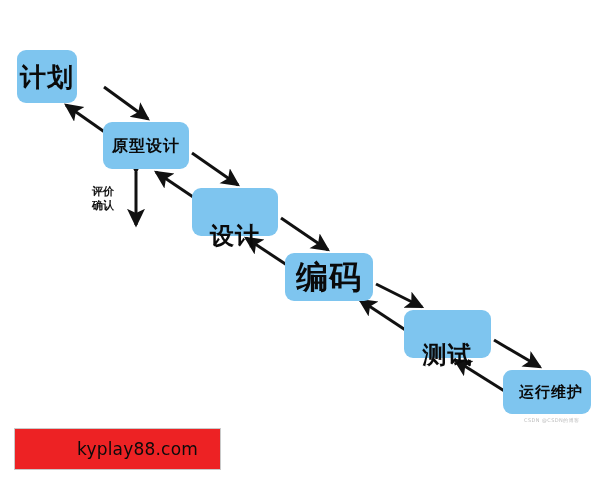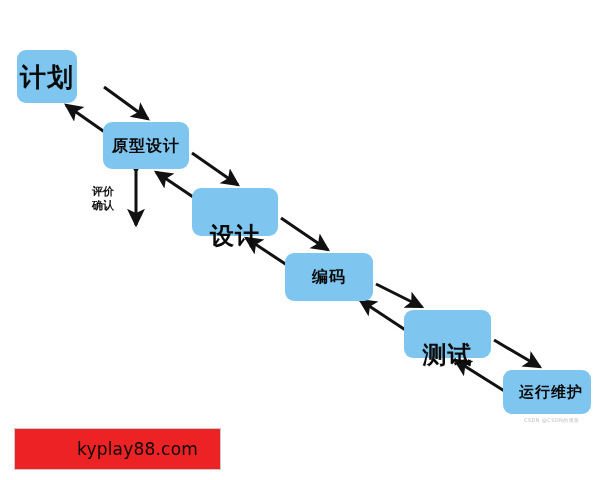--- a/index.html
+++ b/index.html
@@ -54,21 +54,21 @@
   #node-requirements        { left: 103px; top: 122px; width: 86px; height: 47px; }
   #node-requirements .label { font-size: 16px; }
 
   #node-prototype        { left: 93px;  top: 227px; width: 88px; height: 44px; }
   #node-prototype .label { font-size: 15px; }
 
   #node-design        { left: 192px; top: 188px; width: 86px; height: 48px; }
   #node-design .label { font-size: 24px; margin-top: 48px; }
 
   #node-coding        { left: 285px; top: 253px; width: 88px; height: 48px; }
-  #node-coding .label { font-size: 16px; }
+  #node-coding .label { font-size: 32px; }
 
   #node-testing        { left: 404px; top: 310px; width: 87px; height: 48px; }
   #node-testing .label { font-size: 24px; margin-top: 41px; }
 
   #node-maintenance        { left: 503px; top: 370px; width: 88px; height: 44px; }
   #node-maintenance .label { font-size: 15px; margin-left: 8px; }
 
   .edge-label {
     position: absolute;
     z-index: 4;

